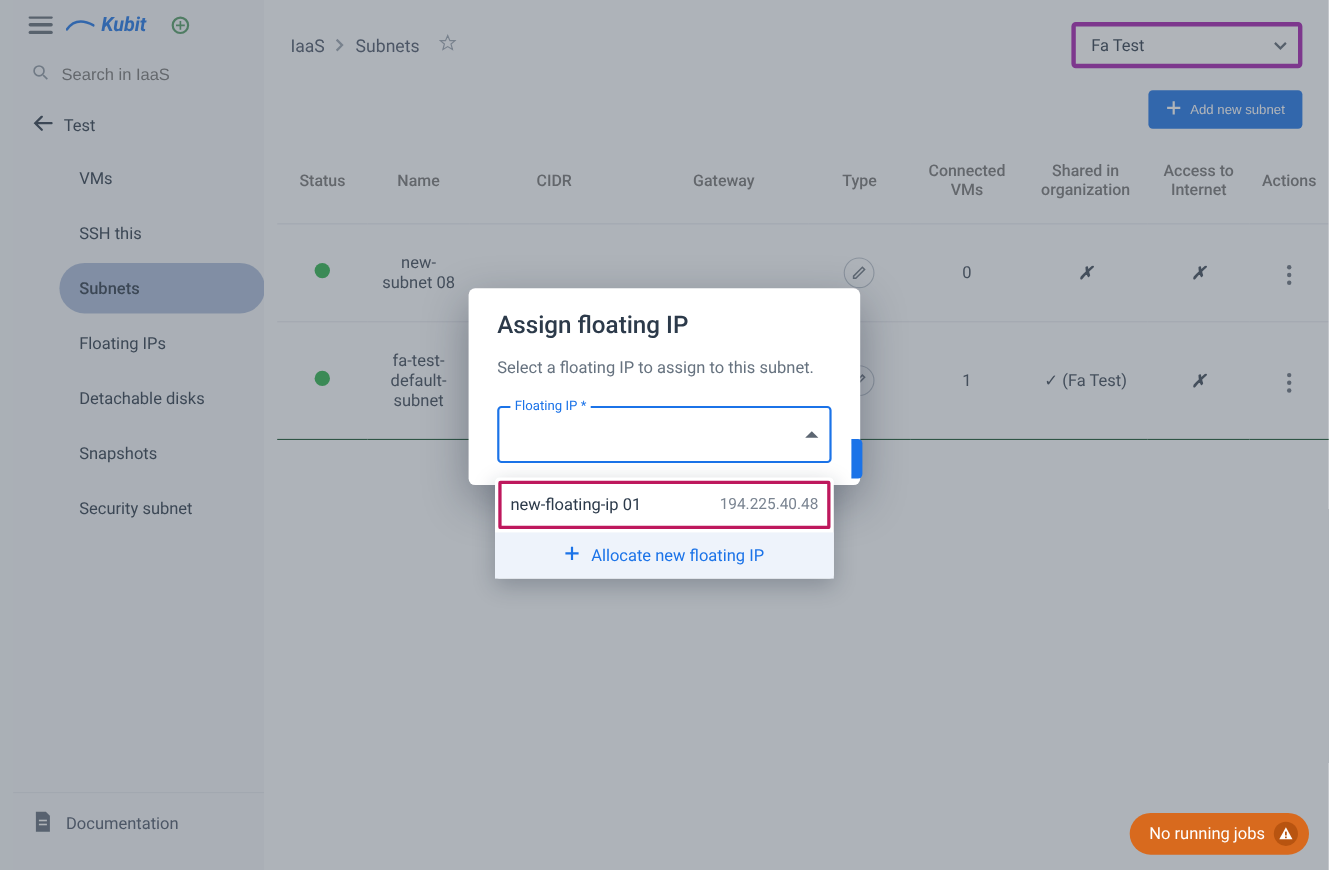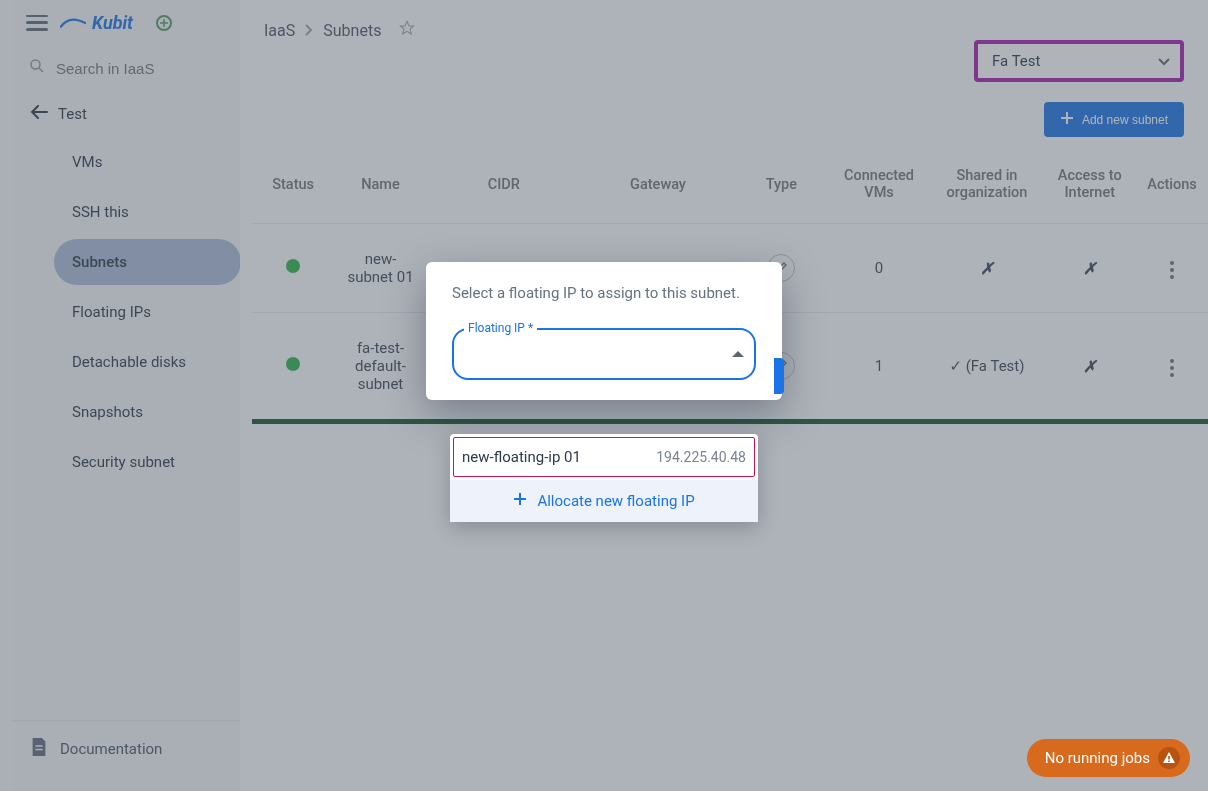--- a/index.html
+++ b/index.html
@@ -89,23 +89,22 @@
 
   
   .main {
     position: absolute;
     left: 240px; right: 0; top: 0; bottom: 0;
     background: #fcfdff;
     padding: 0;
   }
   .topbar {
     display: flex;
-    align-items: flex-start;
+    align-items: center;
     padding: 20px 24px 10px 24px;
-    flex-direction: column;
   }
   .breadcrumb {
     display: flex; align-items: center; gap: 10px;
     font-size: 16px; color: #4a5568;
   }
   .breadcrumb .sep svg { width: 8px; height: 12px; }
   .star { margin-left: 8px; color: #9aa4b0; }
   .star svg { width: 16px; height: 16px; }
 
   .org-select {
@@ -149,21 +148,21 @@
     text-align: center;
     vertical-align: middle;
   }
   .table td {
     padding: 26px 8px;
     text-align: center;
     font-size: 15px;
     color: #3b4756;
     border-top: 1px solid #e6e9ef;
   }
-  .table tbody tr:last-child td { border-bottom: 5px solid #14532d; }
+  .table tbody tr:last-child td { border-bottom: 1px solid #14532d; }
   .status-dot {
     width: 14px; height: 14px; background: #2bb24c; border-radius: 50%; display: inline-block;
   }
   .edit-circle {
     width: 28px; height: 28px; border: 1px solid #b9c2cc; border-radius: 50%;
     display: inline-flex; align-items: center; justify-content: center;
   }
   .edit-circle svg{ width:14px; height:14px; }
   .kebab {
     display: inline-flex; flex-direction: column; gap: 3px; cursor: pointer;
@@ -196,21 +195,21 @@
     font-size: 22px; font-weight: 500; color: #2c3a4a;
     margin-bottom: 16px;
   }
   .dialog p {
     font-size: 15px; color: #66727f;
     margin-bottom: 26px;
   }
   .field {
     position: relative;
     border: 2px solid #1b73e8;
-    border-radius: 16px;
+    border-radius: 4px;
     height: 52px;
     cursor: pointer;
   }
   .field .label {
     position: absolute;
     top: -9px; left: 10px;
     font-size: 12px; color: #1b73e8;
     background: #fff; padding: 0 4px;
   }
   .field .tri {
@@ -238,21 +237,21 @@
     position: absolute;
     left: 450px; top: 434px;
     width: 308px;
     background: #fff;
     border-radius: 4px;
     box-shadow: 0 6px 20px rgba(20,30,50,0.25);
     z-index: 8;
     overflow: visible;
   }
   .dd-highlight-border{
-    border: 1px solid #be185d;
+    border: 3px solid #be185d;
     border-radius: 2px;
     margin: 3px;
     padding: 0;
   }
   .dd-option {
     display: flex; align-items: center; justify-content: space-between;
     padding: 10px 8px;
     cursor: pointer;
   }
   .dd-option .name { font-size: 15px; color: #2c3a4a; }
@@ -404,21 +403,21 @@
         <th style="width:90px">Type</th>
         <th style="width:100px">Connected VMs</th>
         <th style="width:110px">Shared in organization</th>
         <th style="width:90px">Access to Internet</th>
         <th style="width:70px">Actions</th>
       </tr>
     </thead>
     <tbody>
       <tr>
         <td><span class="status-dot"></span></td>
-        <td>new-subnet 01</td>
+        <td>new-subnet 08</td>
         <td></td>
         <td></td>
         <td><span class="edit-circle">
               <svg viewBox="0 0 14 14">
                 <path d="M2 12 L4 12 L12 4 L10 2 L2 10 Z" fill="none" stroke="#6b7580" stroke-width="1.4"></path>
               </svg>
             </span></td>
         <td>0</td>
         <td><span class="x-mark">✗</span></td>
         <td><span class="x-mark">✗</span></td>
@@ -447,20 +446,21 @@
               <span></span>
             </span></td>
       </tr>
     </tbody>
   </table>
 </div>
 
 <div class="overlay"></div>
 
 <div class="dialog">
+  <h1>Assign floating IP</h1>
   <p>Select a floating IP to assign to this subnet.</p>
   <div class="field">
     <span class="label">Floating IP *</span>
     <span class="tri"></span>
   </div>
   <div class="dialog-footer-btn"></div>
 </div>
 
 <div class="dropdown">
   <div class="dd-highlight-border">

